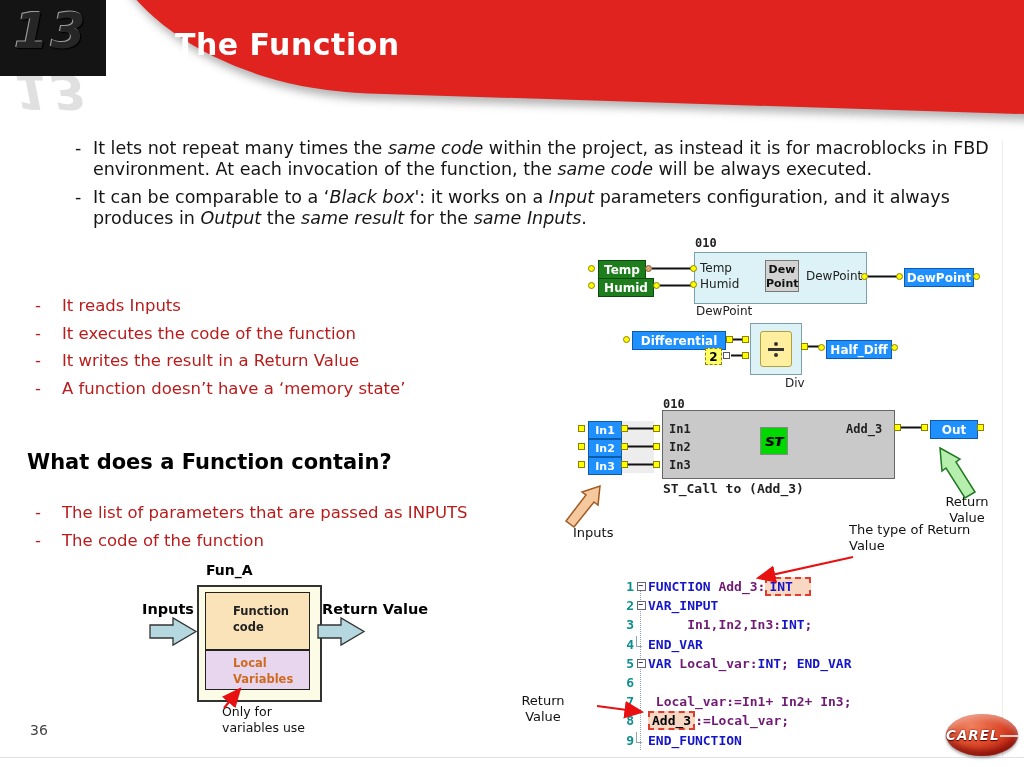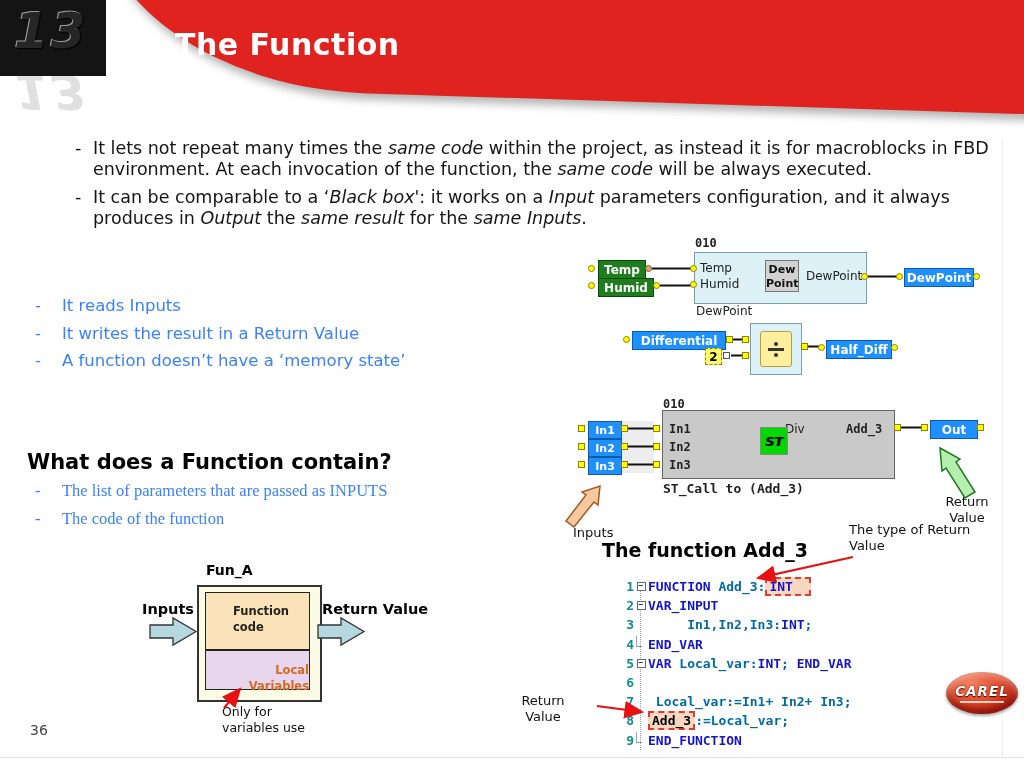--- a/index.html
+++ b/index.html
@@ -15,21 +15,21 @@
           border-bottom-left-radius:280px 190px;transform:rotate(1.8deg);
           box-shadow:3px 6px 8px rgba(90,90,90,.45);}
   .slide-title{position:absolute;left:175px;top:27px;z-index:4;font-size:30px;font-weight:bold;color:#fff;letter-spacing:.5px;}
   
   .h2{position:absolute;font-size:21px;font-weight:bold;color:#000;white-space:nowrap;}
   .bullets{position:absolute;left:75px;top:138px;width:932px;font-size:17.5px;line-height:21px;color:#151515;}
   .bullet{display:flex;margin-bottom:7px;}
   .bullet::before{content:"-";width:18px;flex:0 0 18px;}
   .btext{flex:1;}
   .btext em{font-style:italic;}
-  .glist{position:absolute;font-size:16.5px;line-height:27.5px;color:#3b82f6;}
+  .glist{position:absolute;font-size:16.5px;line-height:27.5px;color:#b91c1c;}
   .litem{display:flex;}
   .litem::before{content:"-";width:27px;flex:0 0 27px;}
   
   .blk-blue{position:absolute;z-index:2;background:#1e90ff;border:1px solid #0c5aa8;color:#fff;
             font-size:11px;font-weight:bold;text-align:center;display:flex;align-items:center;justify-content:center;}
   .blk-green{position:absolute;z-index:2;background:#1e7e1e;border:1px solid #0a4a0a;color:#fff;
             font-size:12px;font-weight:bold;display:flex;align-items:center;justify-content:center;}
   .blk-main{position:absolute;z-index:2;border:1px solid #7aa0aa;background:#dcf2f7;}
   .pc,.ps,.pw,.pt{position:absolute;z-index:3;width:7px;height:7px;box-sizing:border-box;}
   .pc{background:#ffff00;border:1px solid #8f8000;border-radius:50%;}
@@ -59,37 +59,37 @@
   .gutterline{position:absolute;left:640px;top:582px;height:168px;border-left:1px dotted #8fa3b0;z-index:3;}
   .crow{display:flex;height:19.2px;align-items:center;}
   .cnum{width:14px;text-align:right;color:#0e8f8f;flex:0 0 14px;}
   .cfold{width:14px;flex:0 0 14px;display:flex;justify-content:center;position:relative;z-index:4;}
   .fbox{width:9px;height:9px;background:#fff;border:1px solid #667;box-sizing:border-box;
         font-size:8px;line-height:6px;text-align:center;color:#334;}
   .fbox::before{content:"−";}
   .fend{width:5px;height:10px;border-left:1px solid #8fa3b0;border-bottom:1px solid #8fa3b0;margin-top:-6px;margin-right:4px;}
   .ctext{white-space:pre;}
   .c-k{color:#1515c8;}
-  .c-p{color:#0369a1;}
+  .c-p{color:#701a75;}
   .c-hl,.c-hlw{color:#1515c8;background:#f9d8c3;border:2px dashed #e23c2e;padding:0 2px;}
   .c-hl{color:#000;}
   .c-hlw{padding-right:16px;}
   
   .funa-outer{position:absolute;left:197px;top:585px;width:121px;height:113px;background:#fcfce6;border:2px solid #333;z-index:2;}
   .funa-top{position:absolute;left:205px;top:592px;width:105px;height:58px;background:#fbe3b9;border:1px solid #222;z-index:3;
             box-sizing:border-box;padding:11px 0 0 27px;font-size:11.5px;font-weight:bold;color:#222;line-height:1.35;}
   .funa-bottom{position:absolute;left:205px;top:650px;width:105px;height:40px;background:#e8d6ef;border:1px solid #222;z-index:3;
-            box-sizing:border-box;padding:12px 0 0 27px;font-size:11.5px;font-weight:bold;color:#cf6a1f;line-height:1.35;text-align:right;}
+            box-sizing:border-box;padding:5px 0 0 27px;font-size:11.5px;font-weight:bold;color:#cf6a1f;line-height:1.35;}
   .funa-label{position:absolute;font-size:14.5px;font-weight:bold;color:#000;z-index:4;white-space:nowrap;}
   
   .pagenum{position:absolute;left:30px;top:722px;font-size:14px;color:#444;}
-  .logo{position:absolute;left:946px;top:672px;width:72px;height:42px;border-radius:50%;z-index:4;
+  .logo{position:absolute;left:946px;top:714px;width:72px;height:42px;border-radius:50%;z-index:4;
         background:radial-gradient(ellipse at 35% 28%,#f0805e 0%,#dd4a2a 45%,#b31a0c 80%,#8f0e06 100%);
         box-shadow:inset 0 4px 6px rgba(255,255,255,.4),inset 0 -5px 7px rgba(90,0,0,.55),0 2px 3px rgba(0,0,0,.35);
-        display:flex;flex-direction:column;align-items:center;justify-content:center;}
+        display:flex;align-items:center;justify-content:center;}
   .logo-text{color:#fff;font-size:13.5px;font-weight:bold;font-style:italic;letter-spacing:1px;
         text-shadow:0 0 2px #7a0a00,0 1px 1px #500;}
   .logo-tag{width:44px;height:2px;background:rgba(255,255,255,.75);margin-top:2px;}
   .edge-b{position:absolute;left:0;top:757px;width:1024px;border-top:1px solid #e2e2e2;}
   .edge-r{position:absolute;left:1002px;top:140px;height:617px;border-left:1px solid #efefef;}
 </style>
 </head>
 <body>
 
 <div id="slide">
@@ -107,29 +107,32 @@
     <div class="bullet">
         <span class="btext"><span>It can be comparable to a ‘</span><em>Black box</em><span>': it works on a </span><em>Input</em><span> parameters configuration, and it always produces in </span><em>Output</em><span> the </span><em>same result</em><span> for the </span><em>same Inputs</em><span>.</span></span>
       </div>
   </div>
 
   <div class="glist" style="left:35px;top:292px;">
     <div class="litem">
         <span>It reads Inputs</span>
       </div>
     <div class="litem">
+        <span>It executes the code of the function</span>
+      </div>
+    <div class="litem">
         <span>It writes the result in a Return Value</span>
       </div>
     <div class="litem">
         <span>A function doesn’t have a ‘memory state’</span>
       </div>
   </div>
 
   <div class="h2" style="left:27px;top:450px;">What does a Function contain?</div>
-  <div class="glist" style="left:35px;top:477px;font-family:Liberation Serif, serif;">
+  <div class="glist" style="left:35px;top:499px;">
     <div class="litem">
         <span>The list of parameters that are passed as INPUTS</span>
       </div>
     <div class="litem">
         <span>The code of the function</span>
       </div>
   </div>
 
   <div class="idlabel" style="left:695px;top:236px;">010</div>
   <div class="blk-green" style="left:598px;top:260px;width:46px;height:17px;">Temp</div>
@@ -143,21 +146,21 @@
   <div class="blk-blue" style="left:904px;top:268px;width:68px;height:17px;font-size:12px;">DewPoint</div>
 
   <div class="blk-blue" style="left:632px;top:331px;width:92px;height:17px;font-size:12px;">Differential</div>
   <div style="position:absolute;left:705px;top:348px;width:17px;height:17px;background:#ffff66;border:1px dashed #8f8000;z-index:2;box-sizing:border-box;display:flex;align-items:center;justify-content:center;font-size:12px;font-weight:bold;color:#000;">2</div>
   <div class="blk-main" style="left:750px;top:323px;width:50px;height:50px;"></div>
   <div class="div-inner">
       <span class="div-dot"></span>
       <span class="div-bar"></span>
       <span class="div-dot"></span>
     </div>
-  <div class="tiny" style="left:785px;top:376px;margin-top:46px;">Div</div>
+  <div class="tiny" style="left:785px;top:376px;">Div</div>
   <div class="blk-blue" style="left:826px;top:340px;width:64px;height:17px;font-size:12px;">Half_Diff</div>
 
   <div class="grayband"></div>
   <div class="idlabel" style="left:663px;top:397px;">010</div>
   <div class="blk-blue" style="left:588px;top:421px;width:32px;height:16px;">In1</div>
   <div class="blk-blue" style="left:588px;top:439px;width:32px;height:16px;">In2</div>
   <div class="blk-blue" style="left:588px;top:457px;width:32px;height:16px;">In3</div>
   <div class="blk-main" style="left:662px;top:410px;width:231px;height:67px;background:#c9c9c9;border-color:#666;"></div>
   <div class="tiny mono" style="left:669px;top:422px;font-weight:bold;">In1</div>
   <div class="tiny mono" style="left:669px;top:440px;font-weight:bold;">In2</div>
@@ -208,21 +211,20 @@
       <line x1="628" y1="428.5" x2="654" y2="428.5"></line>
       <line x1="628" y1="446.5" x2="654" y2="446.5"></line>
       <line x1="628" y1="464.5" x2="654" y2="464.5"></line>
       <line x1="901" y1="427.5" x2="923" y2="427.5"></line>
     </g>
   </svg>
 
   <div class="note" style="left:573px;top:525px;">Inputs</div>
   <div class="note" style="left:943px;top:494px;text-align:center;width:48px;"><span>Return</span><br><span>Value</span></div>
   <div class="note" style="left:849px;top:522px;"><span>The type of Return</span><br><span>Value</span></div>
-  <div class="bignote" style="left:602px;top:539px;">The function Add_3</div>
   <div class="note" style="left:518px;top:693px;text-align:center;width:50px;"><span>Return</span><br><span>Value</span></div>
 
   <div class="gutterline"></div>
   <div class="codebox">
       <div class="crow">
         <span class="cnum">1</span>
         <span class="cfold">
           <span class="fbox"></span>
         </span>
         <span class="ctext"><span class="c-k">FUNCTION</span><span class="c-p"> Add_3:</span><span class="c-hlw">INT</span></span>

